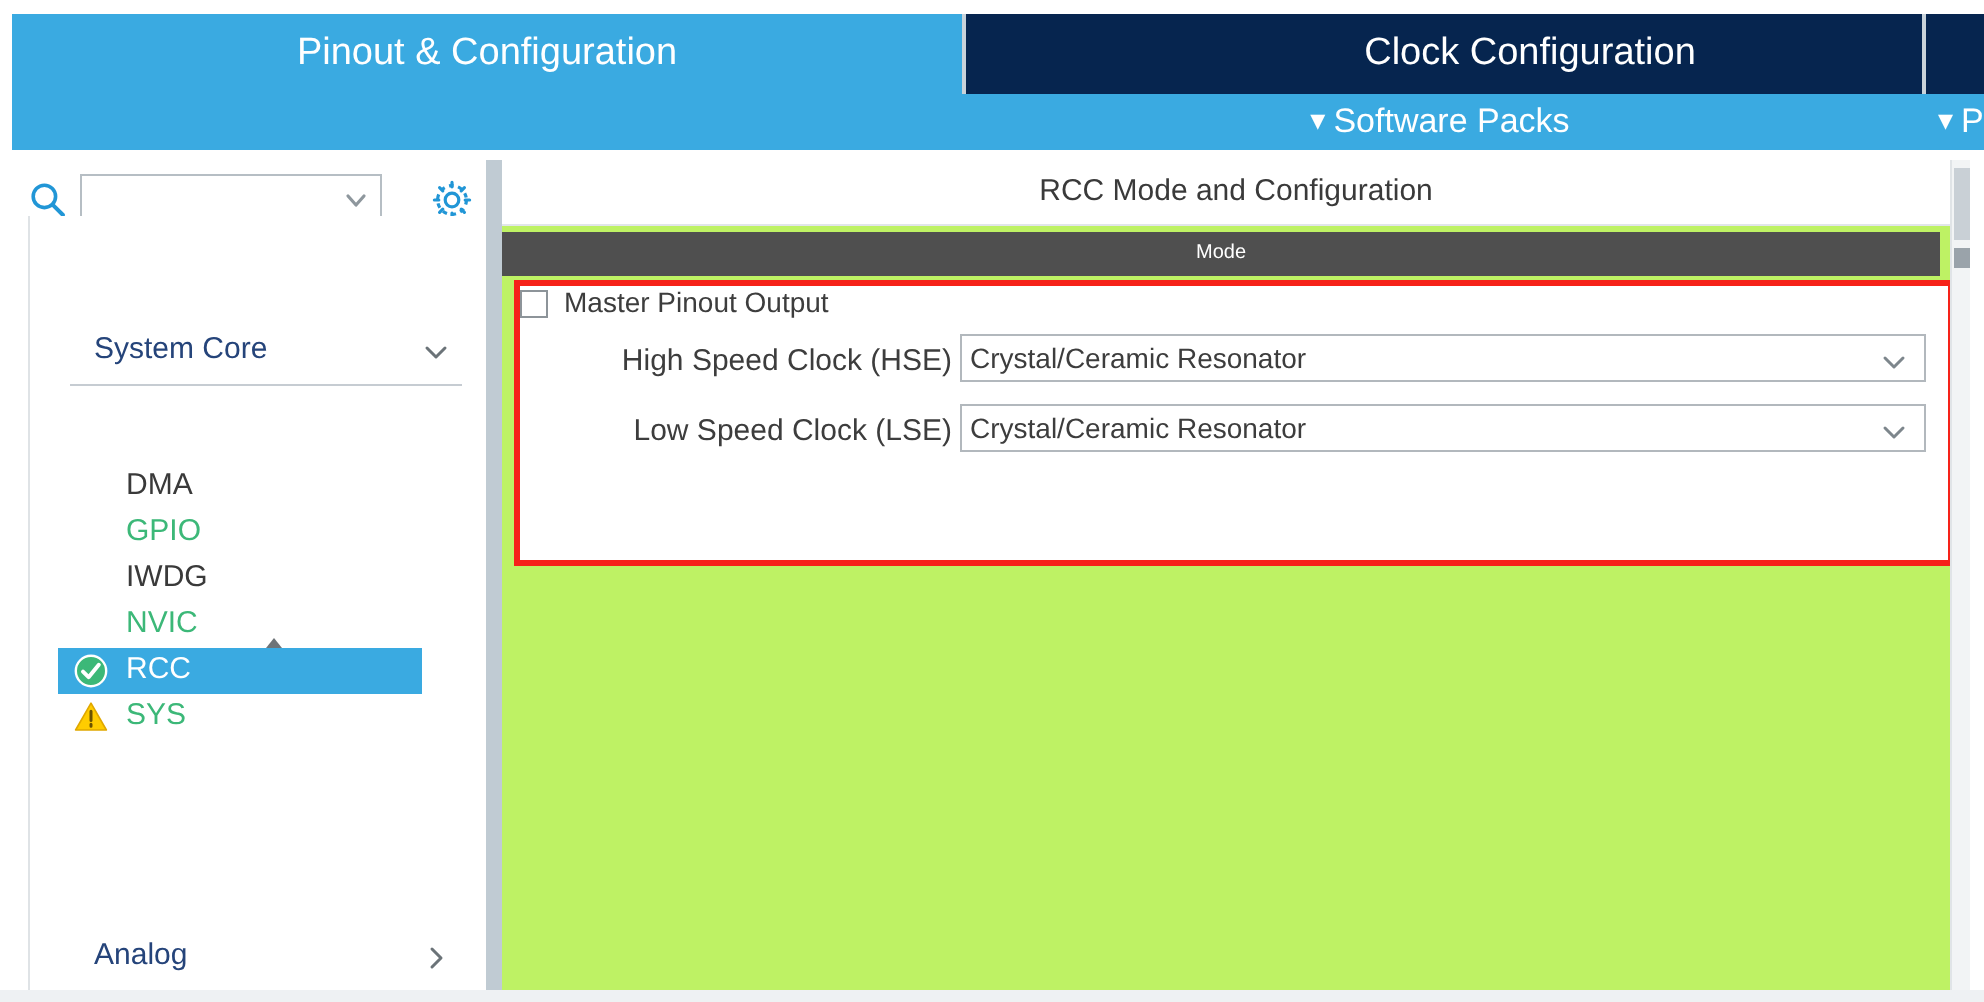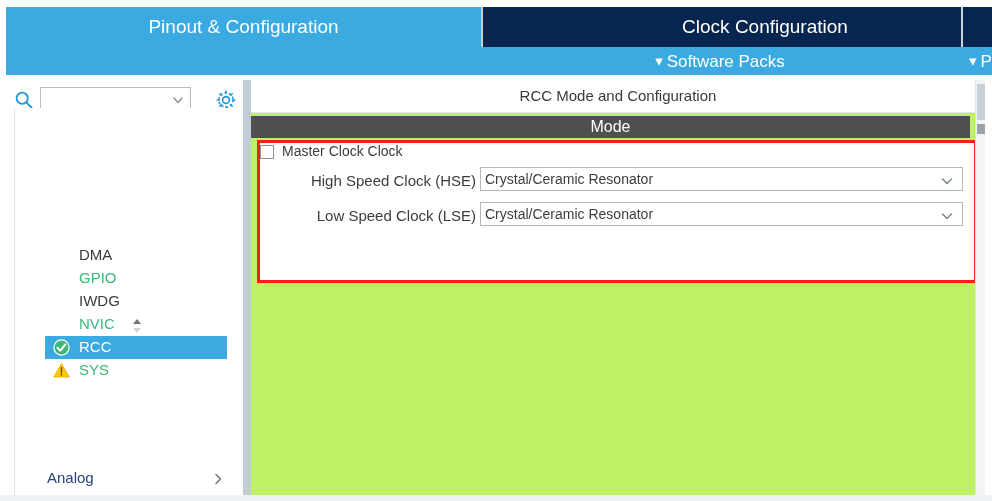--- a/index.html
+++ b/index.html
@@ -184,24 +184,23 @@
   #group-analog { top: 355px; }
 
   #scroll-spinner {
     position: absolute;
     left: 113px; top: 208px;
     width: 18px; height: 20px;
   }
 
   .periph-row {
     position: absolute;
-    left: 30px;
+    left: 14px;
     width: 182px;
     height: 23px;
-    margin-top: 12px;
   }
   .periph-row .pname {
     position: absolute;
     left: 34px; top: 2px;
     font-size: 15px;
     white-space: nowrap;
   }
   .periph-row .picon {
     position: absolute;
     left: 8px; top: 3px;
@@ -239,21 +238,21 @@
     border-bottom: 1px solid #e2e6e9;
   }
   #mode-bar {
     position: absolute;
     left: 0; top: 36px;
     width: 719px; height: 22px;
     line-height: 22px;
     text-align: center;
     background: #4f4f4f;
     color: #ffffff;
-    font-size: 16px;
+    font-size: 10px;
   }
 
   #red-box {
     position: absolute;
     left: 6px; top: 60px;
     width: 720px; height: 143px;
     border: 3px solid #f62219;
     box-sizing: border-box;
     background: #ffffff;
   }
@@ -389,20 +388,26 @@
   </div>
 
   <div id="cat-tabrow">
     <div id="cat-tab-categories">Categories</div>
     <div id="cat-tab-az">A-&gt;Z</div>
     <div id="cat-tab-underline"></div>
   </div>
 
   <div id="tree-panel">
 
+    <div class="group-header" id="group-system">
+      <span class="glabel">System Core</span>
+      <svg class="gchevron" viewBox="0 0 14 14">
+        <polyline points="2.5,5 7,9.5 11.5,5" fill="none" stroke="#6b7378" stroke-width="1.5" stroke-linecap="round" stroke-linejoin="round"></polyline>
+      </svg>
+    </div>
 
     <svg id="scroll-spinner" viewBox="0 0 18 20">
       <polygon points="9,3 13,8 5,8" fill="#6e7478"></polygon>
       <polygon points="9,17 13,12 5,12" fill="#cfd4d7"></polygon>
     </svg>
 
     <div class="periph-row" style="top: 124px;">
       <span class="picon"></span>
       <span class="pname" style="color: rgb(58, 58, 58);">DMA</span>
     </div>
@@ -463,21 +468,21 @@
     <div class="field-label" id="lse-label">Low Speed Clock (LSE)</div>
     <div class="combo" id="lse-combo">
       <span class="ctext">Crystal/Ceramic Resonator</span>
       <svg class="cchev" viewBox="0 0 14 14">
         <polyline points="2.5,5 7,9.5 11.5,5" fill="none" stroke="#7d868c" stroke-width="1.5" stroke-linecap="round" stroke-linejoin="round"></polyline>
       </svg>
     </div>
 
     <div id="mco-row">
       <span id="mco-checkbox"></span>
-      <span id="mco-label">Master Clock Clock</span>
+      <span id="mco-label">Master Pinout Output</span>
     </div>
   </div>
 </div>
 
 <div id="right-scroll">
   <div id="right-scroll-thumb"></div>
   <div id="right-scroll-arrow"></div>
 </div>
 
 <div id="bottom-edge"></div>

